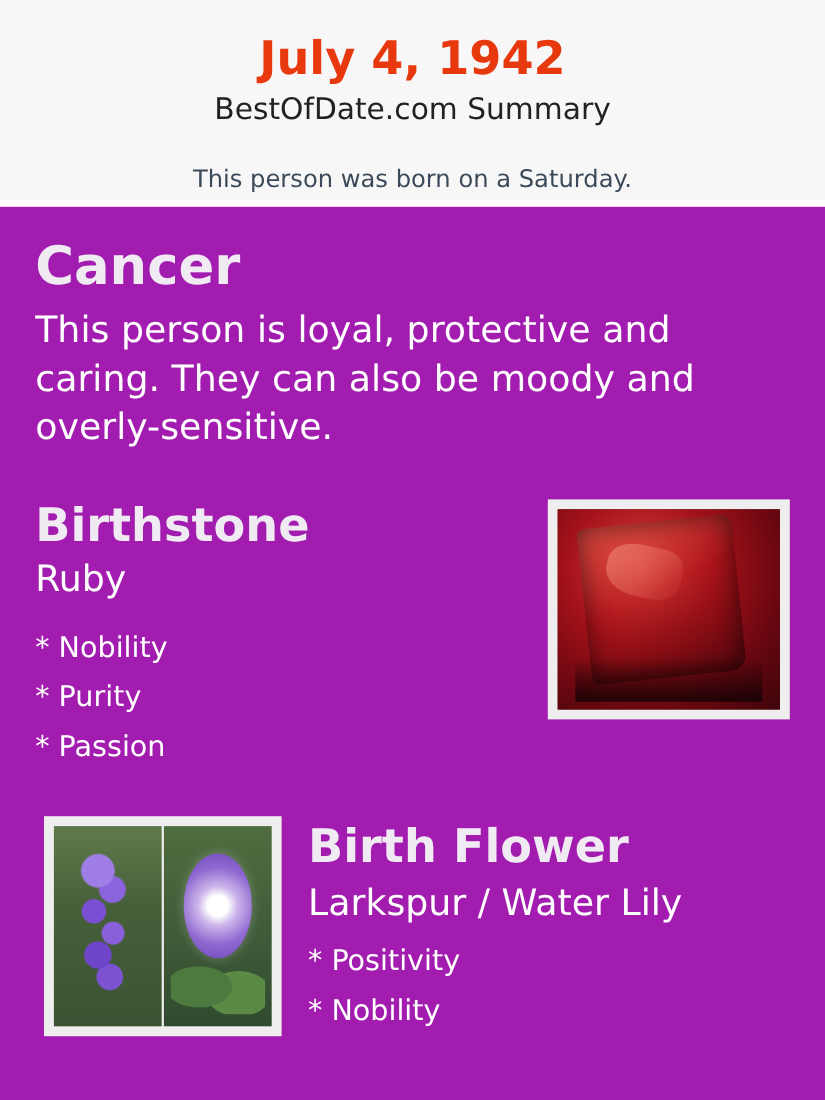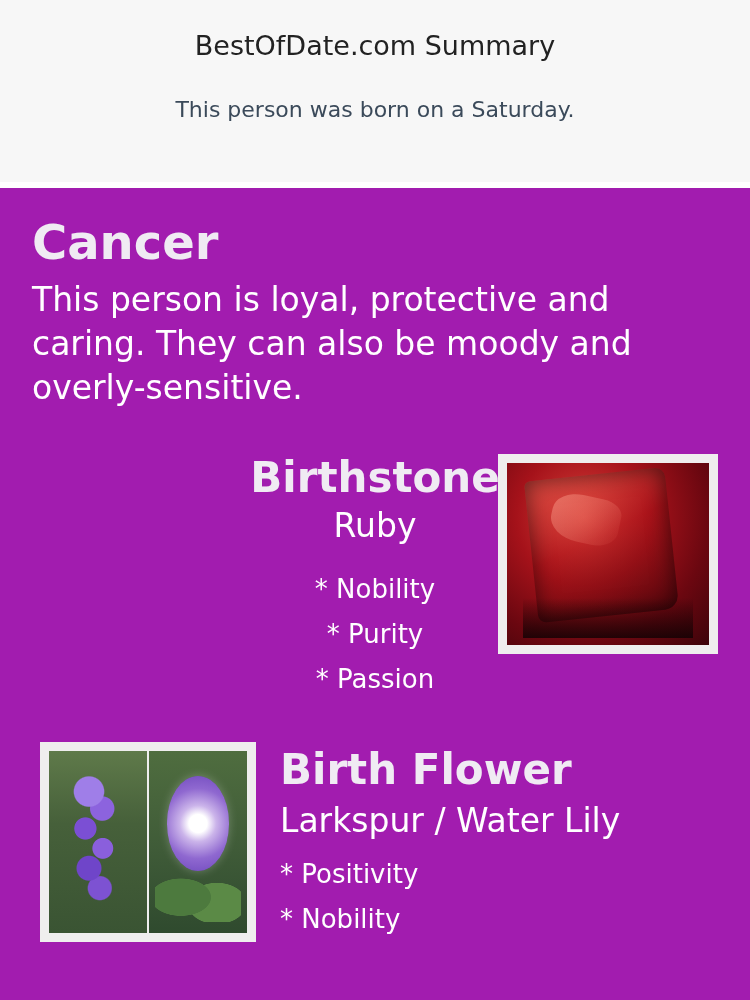--- a/index.html
+++ b/index.html
@@ -72,21 +72,20 @@
     line-height: 44px;
     color: #ffffff;
     font-weight: normal;
     max-width: 620px;
   }
 
   
   .stone-block {
     margin-top: 42px;
     position: relative;
-    text-align: center;
   }
   .stone-title {
     font-size: 42px;
     font-weight: bold;
     color: #f0ebf3;
     line-height: 52px;
     margin: 0;
   }
   .stone-name {
     font-size: 33px;
@@ -239,20 +238,21 @@
   .flower-bullet {
     font-size: 26px;
     line-height: 45px;
     color: #ffffff;
   }
 </style>
 </head>
 <body>
 
 <div class="header">
+  <div class="header-date">July 4, 1942</div>
   <div class="header-sub">BestOfDate.com Summary</div>
   <div class="header-note">This person was born on a Saturday.</div>
 </div>
 <div class="header-rule"></div>
 
 <div class="panel">
 
   <div>
     <div class="sign-title">Cancer</div>
     <div class="sign-desc">This person is loyal, protective and caring. They can also be moody and overly-sensitive.</div>

